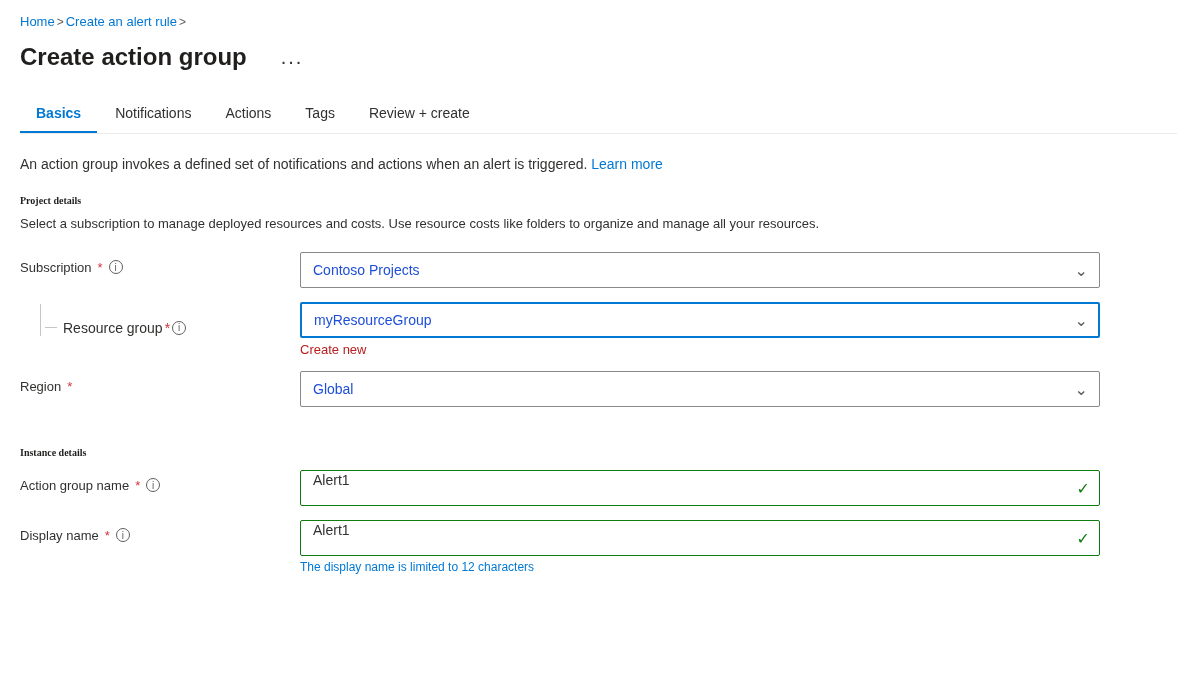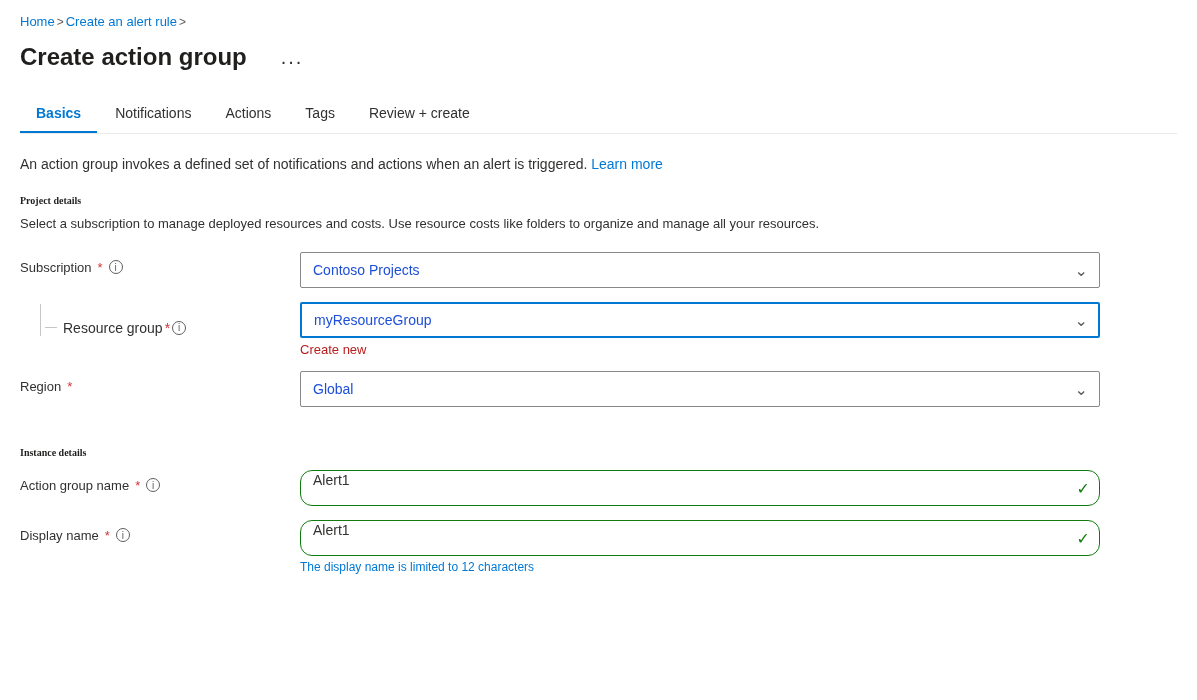--- a/index.html
+++ b/index.html
@@ -163,21 +163,21 @@
       top: 50%;
       transform: translateY(-50%);
       pointer-events: none;
       color: #605e5c;
       font-size: 16px;
     }
     .text-input {
       width: 100%;
       padding: 6px 36px 21px 12px;
       border: 1px solid #8a8886;
-      border-radius: 12px;
+      border-radius: 2px;
       font-size: 14px;
       font-family: inherit;
       color: #323130;
       background: #fff;
       height: 36px;
     }
     .text-input.valid {
       border-color: #107c10;
     }
     .input-wrapper {

